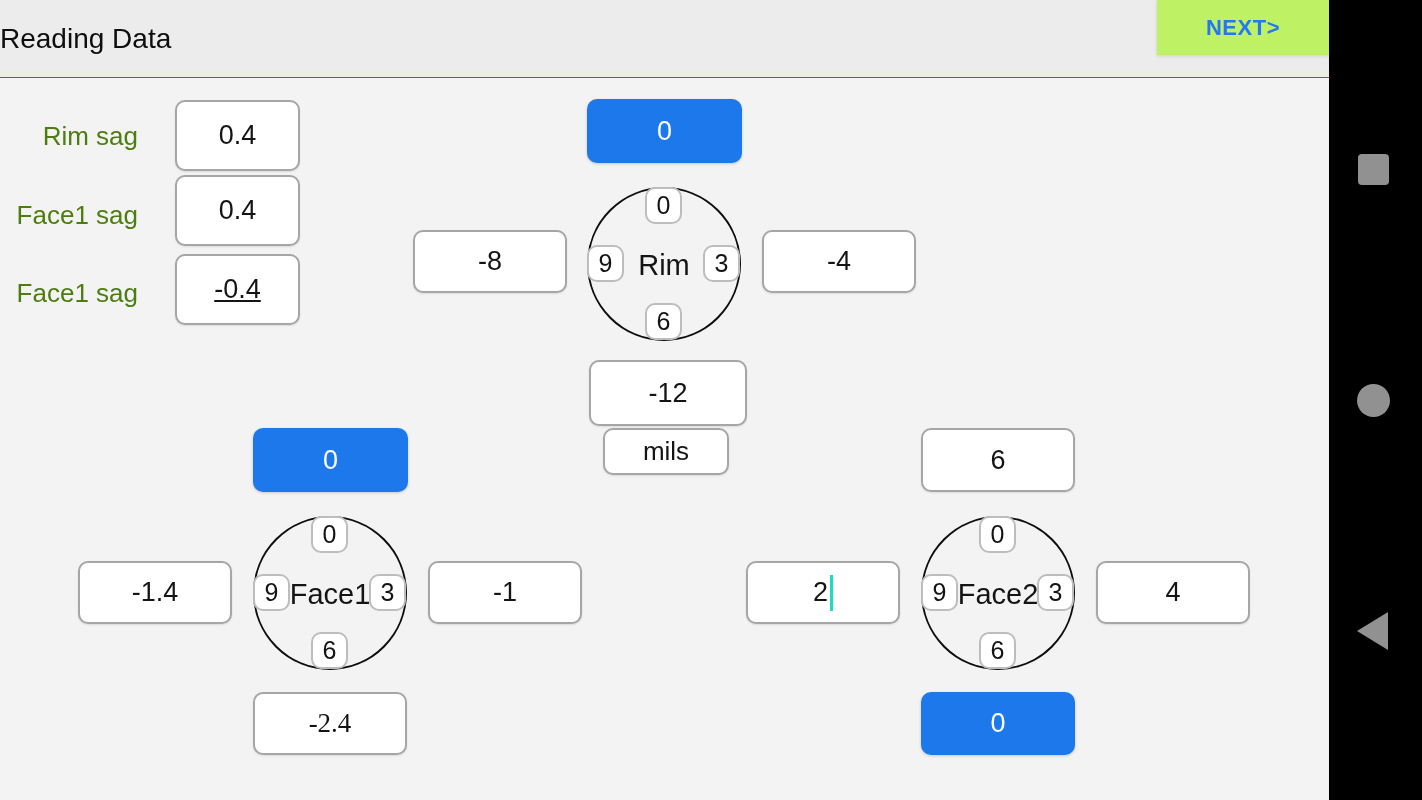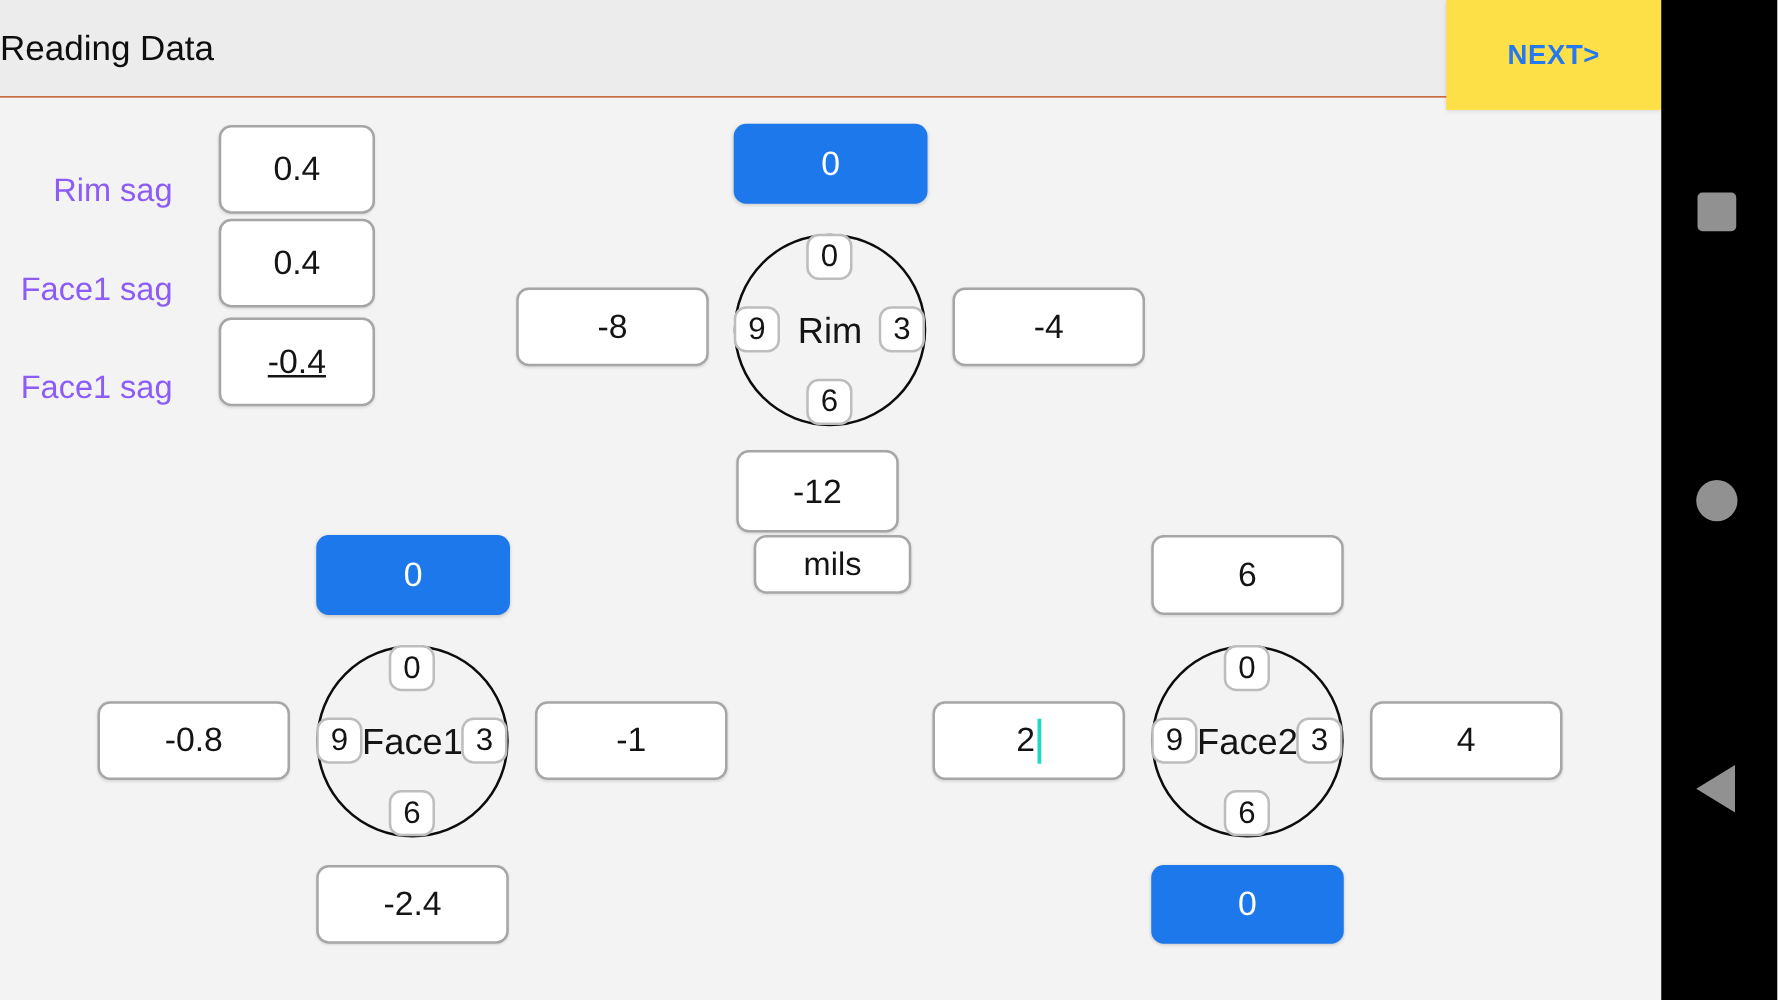--- a/index.html
+++ b/index.html
@@ -11,22 +11,22 @@
   .screen { position:absolute; inset:0; }
 
   
   .header {
     position:absolute; left:0; top:0; width:1329px; height:78px;
     background:#ececec; border-bottom:1px solid #c2410c;
     display:flex; align-items:center; justify-content:flex-start;
   }
   .page-title { font-size:28px; font-weight:500; color:#0e0e0e; }
   .next-panel {
-    position:absolute; left:1157px; top:0; width:172px; height:88px;
-    background:#fde047; display:flex; align-items:center; justify-content:center;
+    position:absolute; left:1157px; top:0; width:172px; height:55px;
+    background:#bef264; display:flex; align-items:center; justify-content:center;
     box-shadow:0 1px 4px rgba(0,0,0,0.13);
     color:#2379f1; font-size:22px; font-weight:700; letter-spacing:0.5px;
     cursor:pointer;
   }
 
   
   .wbox {
     position:absolute; background:#ffffff;
     border:2px solid #a6a6a6; border-radius:10px;
     display:flex; align-items:center; justify-content:center;
@@ -37,21 +37,21 @@
     position:absolute; background:#1d78ec; border:none; border-radius:10px;
     display:flex; align-items:center; justify-content:center;
     font-size:27px; color:#ffffff;
     box-shadow:0 1px 3px rgba(0,0,0,0.18);
     cursor:pointer;
   }
 
   
   .sag-label {
     position:absolute; left:0; width:138px; text-align:right;
-    font-size:26px; color:#8b5cf6; line-height:32px;margin-top:16px;
+    font-size:26px; color:#4d7c0f; line-height:32px;
   }
 
   
   .dial-circle {
     position:absolute; width:154px; height:154px; border-radius:50%;
     border:2.5px solid #0d0d0d; background:transparent;
   }
   .dial-name {
     position:absolute; width:154px; text-align:center;
     font-size:29px; color:#141414;
@@ -110,36 +110,36 @@
 
   <div class="dial-circle" style="left:587px;top:187px;"></div>
   <div class="dial-name" style="left:587px;top:249px;">Rim</div>
   <div class="mini" style="left:645px;top:187px;">0</div>
   <div class="mini" style="left:587px;top:245px;">9</div>
   <div class="mini" style="left:703px;top:245px;">3</div>
   <div class="mini" style="left:645px;top:303px;">6</div>
 
   <div class="wbox" style="left:413px;top:230px;width:154px;height:63px;">-8</div>
   <div class="wbox" style="left:762px;top:230px;width:154px;height:63px;">-4</div>
-  <div class="wbox" style="left:589px;top:360px;width:130px;height:66px;">-12</div>
+  <div class="wbox" style="left:589px;top:360px;width:158px;height:66px;">-12</div>
 
   <div class="wbox" style="left:603px;top:428px;width:126px;height:47px;font-size:26px;">mils</div>
 
   <div class="blue-btn" style="left:253px;top:428px;width:155px;height:64px;">0</div>
 
   <div class="dial-circle" style="left:253px;top:516px;"></div>
   <div class="dial-name" style="left:253px;top:578px;">Face1</div>
   <div class="mini" style="left:311px;top:516px;">0</div>
   <div class="mini" style="left:253px;top:574px;">9</div>
   <div class="mini" style="left:369px;top:574px;">3</div>
   <div class="mini" style="left:311px;top:632px;">6</div>
 
-  <div class="wbox" style="left:78px;top:561px;width:154px;height:63px;">-0.8</div>
+  <div class="wbox" style="left:78px;top:561px;width:154px;height:63px;">-1.4</div>
   <div class="wbox" style="left:428px;top:561px;width:154px;height:63px;">-1</div>
-  <div class="wbox" style="left:253px;top:692px;width:154px;height:63px;">-2.4</div>
+  <div class="wbox" style="left:253px;top:692px;width:154px;height:63px;font-family:Liberation Serif, serif;">-2.4</div>
 
   <div class="wbox" style="left:921px;top:428px;width:154px;height:64px;">6</div>
 
   <div class="dial-circle" style="left:921px;top:516px;"></div>
   <div class="dial-name" style="left:921px;top:578px;">Face2</div>
   <div class="mini" style="left:979px;top:516px;">0</div>
   <div class="mini" style="left:921px;top:574px;">9</div>
   <div class="mini" style="left:1037px;top:574px;">3</div>
   <div class="mini" style="left:979px;top:632px;">6</div>
 

